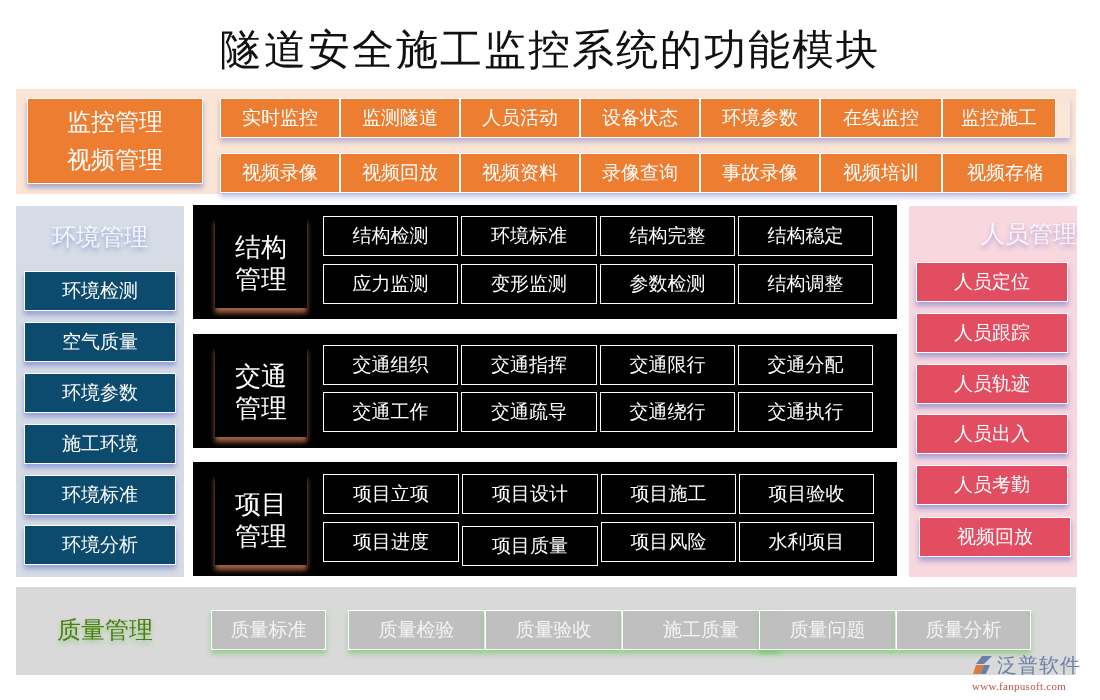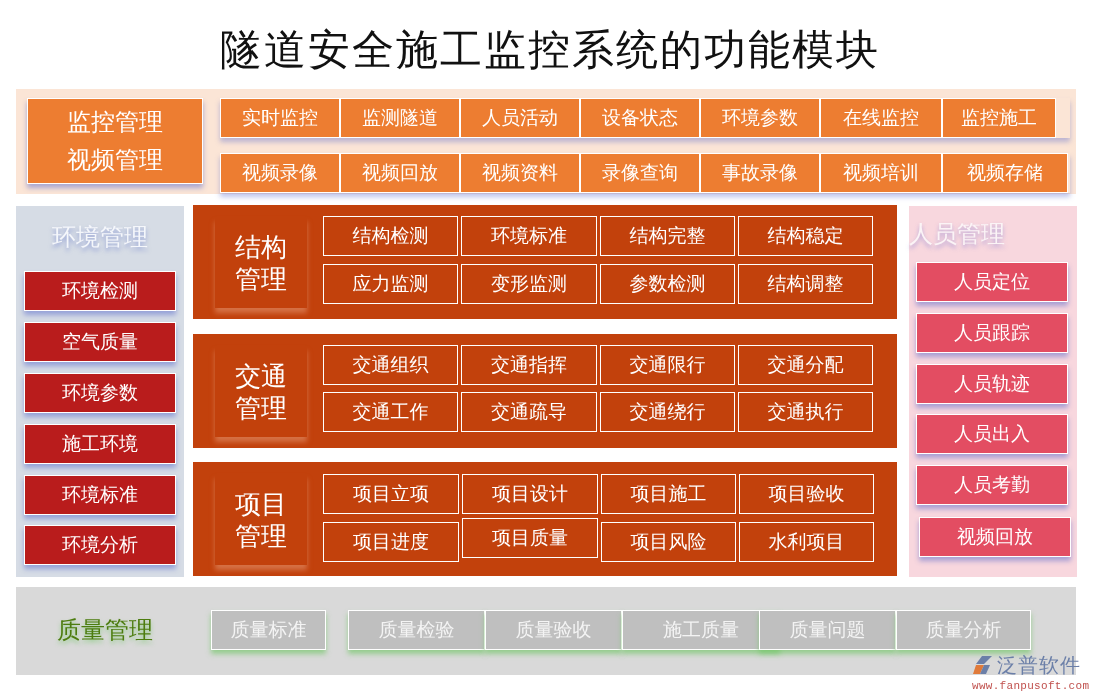--- a/index.html
+++ b/index.html
@@ -26,43 +26,43 @@
     color: #fff; font-size: 19px; display: flex; align-items: center; justify-content: center;
   }
 
   
   .left-panel { position: absolute; left: 16px; top: 206px; width: 168px; height: 371px; background: #d6dce5; }
   .left-title {
     position: absolute; left: 16px; top: 221px; width: 168px; text-align: center;
     color: #f5f7fb; font-size: 24px; text-shadow: 0 3px 4px rgba(90,110,200,0.6);
   }
   .left-item {
-    position: absolute; left: 24px; width: 152px; height: 40px; background: #b91c1c;
+    position: absolute; left: 24px; width: 152px; height: 40px; background: #0c4a6e;
     border: 1px solid #fff; color: #fff; font-size: 19px;
     display: flex; align-items: center; justify-content: center;
     box-shadow: 0 4px 5px rgba(70,90,200,0.45);
   }
 
   
-  .center-panel { position: absolute; left: 193px; width: 704px; background: #c2410c; }
+  .center-panel { position: absolute; left: 193px; width: 704px; background: #000000; }
   .center-label {
     position: absolute; left: 22px; top: 12px; width: 92px; height: 91px;
     color: #fff; font-size: 26px; line-height: 32px;
     display: flex; flex-direction: column; align-items: center; justify-content: center;
     box-shadow: 0 5px 5px rgba(220,130,90,0.75);
   }
   .center-cell {
     position: absolute; height: 40px; border: 1.5px solid #fff; color: #fff;
     font-size: 19px; display: flex; align-items: center; justify-content: center;
   }
 
   
   .right-panel { position: absolute; left: 909px; top: 206px; width: 168px; height: 371px; background: #f8d7de; }
   .right-title {
-    position: absolute; left: 909px; top: 218px; width: 168px; text-align: left;
+    position: absolute; left: 909px; top: 218px; width: 168px; text-align: right;
     color: #fbf4f6; font-size: 24px; text-shadow: 0 3px 4px rgba(110,110,210,0.55);
   }
   .right-item {
     position: absolute; width: 152px; height: 40px; background: #e34d62;
     border: 1px solid #fff; color: #fff; font-size: 19px;
     display: flex; align-items: center; justify-content: center;
     box-shadow: 0 4px 5px rgba(70,90,200,0.45);
   }
 
   
@@ -75,21 +75,21 @@
     position: absolute; top: 610px; height: 40px; background: #bfbfbf; border: 1px solid #fff;
     color: #f4f4f4; font-size: 19px; display: flex; align-items: center; justify-content: center;
     box-shadow: 0 4px 5px rgba(120,200,110,0.7);
   }
 
   
   .logo { position: absolute; left: 972px; top: 652px; width: 124px; height: 44px; }
   .logo-row { display: flex; align-items: center; height: 26px; }
   .logo-mark { width: 22px; height: 22px; margin-right: 3px; position: relative; }
   .logo-text { font-family: "DejaVu Sans", sans-serif; font-size: 20px; color: #6b7fa8; letter-spacing: 1px; }
-  .logo-url { font-family: Liberation Mono, monospace; font-size: 11px; color: #c0504d; margin-top: 2px; letter-spacing: 0.3px; }
+  .logo-url { font-family: Liberation Serif, serif; font-size: 11px; color: #c0504d; margin-top: 2px; letter-spacing: 0.3px; }
 </style>
 </head>
 <body>
 
 <div class="title">隧道安全施工监控系统的功能模块</div>
 
 <div class="top-band"></div>
 <div class="top-main">
   <span>监控管理</span>
   <span>视频管理</span>
@@ -157,21 +157,21 @@
 <div class="center-panel" style="top:462px;height:114px">
   <div class="center-label">
     <span>项目</span>
     <span>管理</span>
   </div>
   <div class="center-cell" style="left:130px;top:12px;width:136px">项目立项</div>
   <div class="center-cell" style="left:269px;top:12px;width:136px">项目设计</div>
   <div class="center-cell" style="left:408px;top:12px;width:135px">项目施工</div>
   <div class="center-cell" style="left:546px;top:12px;width:135px">项目验收</div>
   <div class="center-cell" style="left:130px;top:60px;width:136px">项目进度</div>
-  <div class="center-cell" style="left:269px;top:56px;width:136px">项目质量</div>
+  <div class="center-cell" style="left:269px;top:64px;width:136px">项目质量</div>
   <div class="center-cell" style="left:408px;top:60px;width:135px">项目风险</div>
   <div class="center-cell" style="left:546px;top:60px;width:135px">水利项目</div>
 </div>
 
 <div class="right-panel"></div>
 <div class="right-title">人员管理</div>
 <div class="right-item" style="left:916px;top:262px">人员定位</div>
 <div class="right-item" style="left:916px;top:313px">人员跟踪</div>
 <div class="right-item" style="left:916px;top:364px">人员轨迹</div>
 <div class="right-item" style="left:916px;top:414px">人员出入</div>

